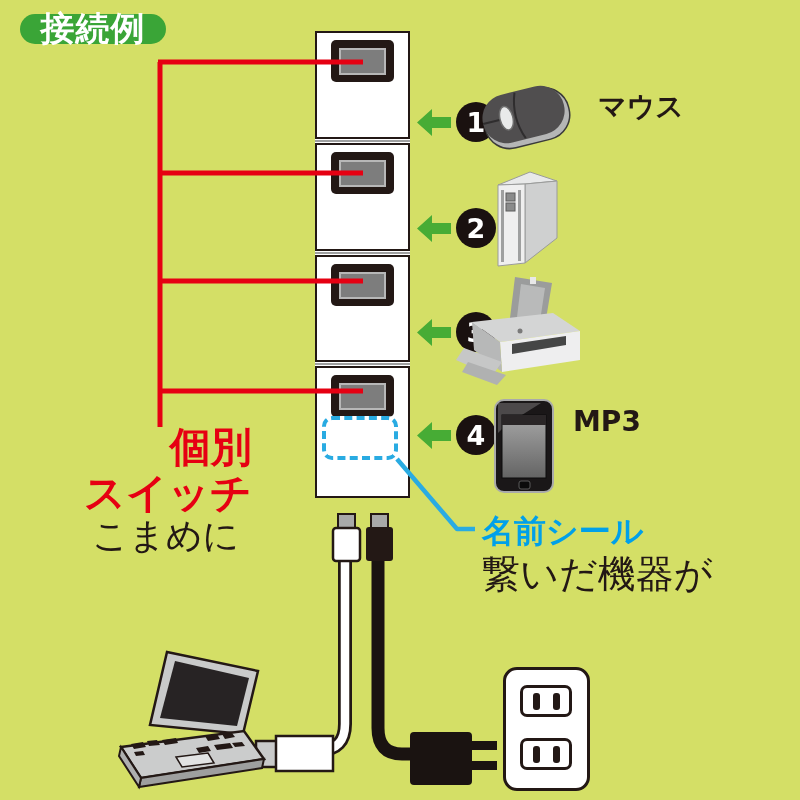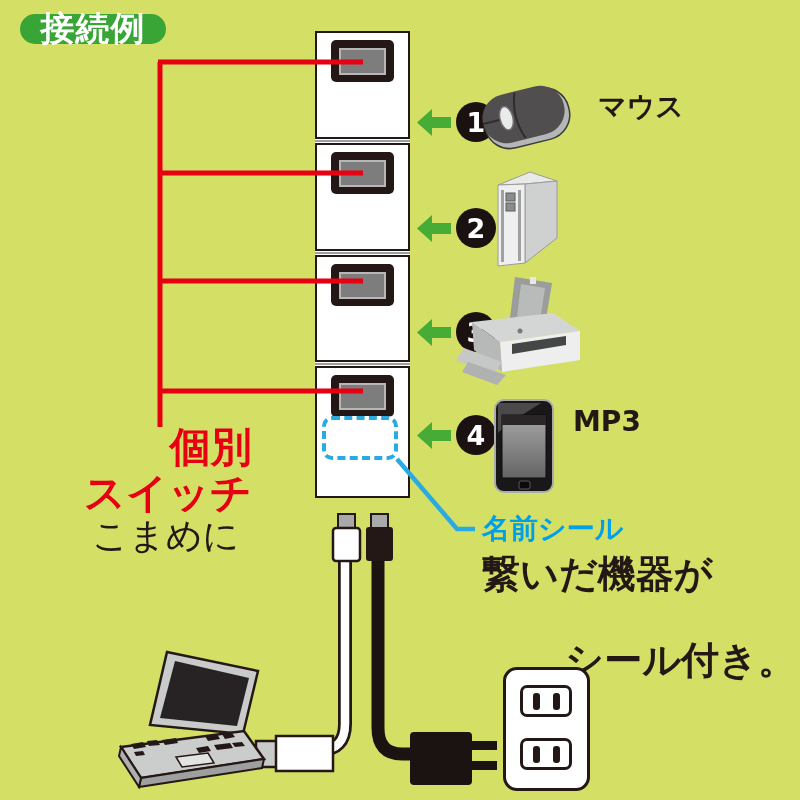--- a/index.html
+++ b/index.html
@@ -42,22 +42,22 @@
     width:40px;height:40px;border-radius:50%;background:#1a1110;
     color:#fff;font-weight:800;font-size:27px;
     display:flex;align-items:center;justify-content:center;
   }
   
   .dev-label{font-size:28px;line-height:44px;font-weight:700;white-space:nowrap;}
   #red-heading{left:84px;top:424px;color:var(--accent-red,#e60012);
     font-size:41px;line-height:46px;font-weight:800;white-space:nowrap;text-align:right;}
   #power-text{left:92px;top:517px;font-size:36px;line-height:37px;font-weight:400;white-space:nowrap;}
   #seal-title{left:482px;top:510px;color:var(--accent-blue,#00a0e9);
-    font-size:28px;font-weight:800;white-space:nowrap;text-align:right;}
-  .seal-desc{font-size:38px;line-height:43px;font-weight:700;white-space:nowrap;}
+    font-size:32px;font-weight:800;white-space:nowrap;text-align:right;}
+  .seal-desc{font-size:38px;line-height:43px;font-weight:400;white-space:nowrap;}
   
   #outlet{
     left:503px;top:667px;width:87px;height:124px;background:#fff;
     border:3px solid var(--dark,#231815);border-radius:14px;box-sizing:border-box;
   }
   .socket{
     position:absolute;left:14px;width:52px;height:32px;background:#fff;
     border:3px solid var(--dark,#231815);border-radius:7px;box-sizing:border-box;
     display:flex;align-items:center;justify-content:center;gap:13px;
   }
@@ -222,21 +222,20 @@
   <div id="red-heading" class="abs">
     <div>個別</div>
     <div>スイッチ</div>
   </div>
   <div id="power-text" class="abs">
     <div>こまめに</div>
   </div>
 
   <div id="seal-title" class="abs">名前シール</div>
   <div class="abs seal-desc" style="left:482px;top:553px;">繋いだ機器が</div>
-  <div class="abs seal-desc" style="right:4px;top:639px;">シール付き。</div>
 
   <svg class="abs" style="left:105px;top:645px;" width="165" height="150" viewBox="105 645 165 150">
     <polygon points="167,652 258,671 243,734 150,725" fill="#c9caca" stroke="#231815" stroke-width="2.5"></polygon>
     <polygon points="175,661 249,678 237,726 160,718" fill="#272324"></polygon>
     <polygon points="121,747 244,731 264,759 141,778" fill="#cbcccc" stroke="#231815" stroke-width="2.5"></polygon>
     <polygon points="141,778 264,759 262,768 139,787" fill="#9e9f9f" stroke="#231815" stroke-width="2"></polygon>
     <polygon points="121,747 141,778 139,787 119,756" fill="#aeafaf" stroke="#231815" stroke-width="2"></polygon>
     <polygon points="176,757 208,753 214,763 182,767" fill="#e2e3e3" stroke="#231815" stroke-width="1.5"></polygon>
     <path fill="#231815" d="M131,744 l12,-2 3,5 -12,2 Z M147,741 l10,-1 3,5 -11,1 Z M162,740 l14,-2 2,5 -13,2 Z
       M205,736 l12,-2 3,5 -12,2 Z M222,734 l10,-1 3,4 -10,2 Z M214,745 l16,-2 3,5 -16,2 Z

